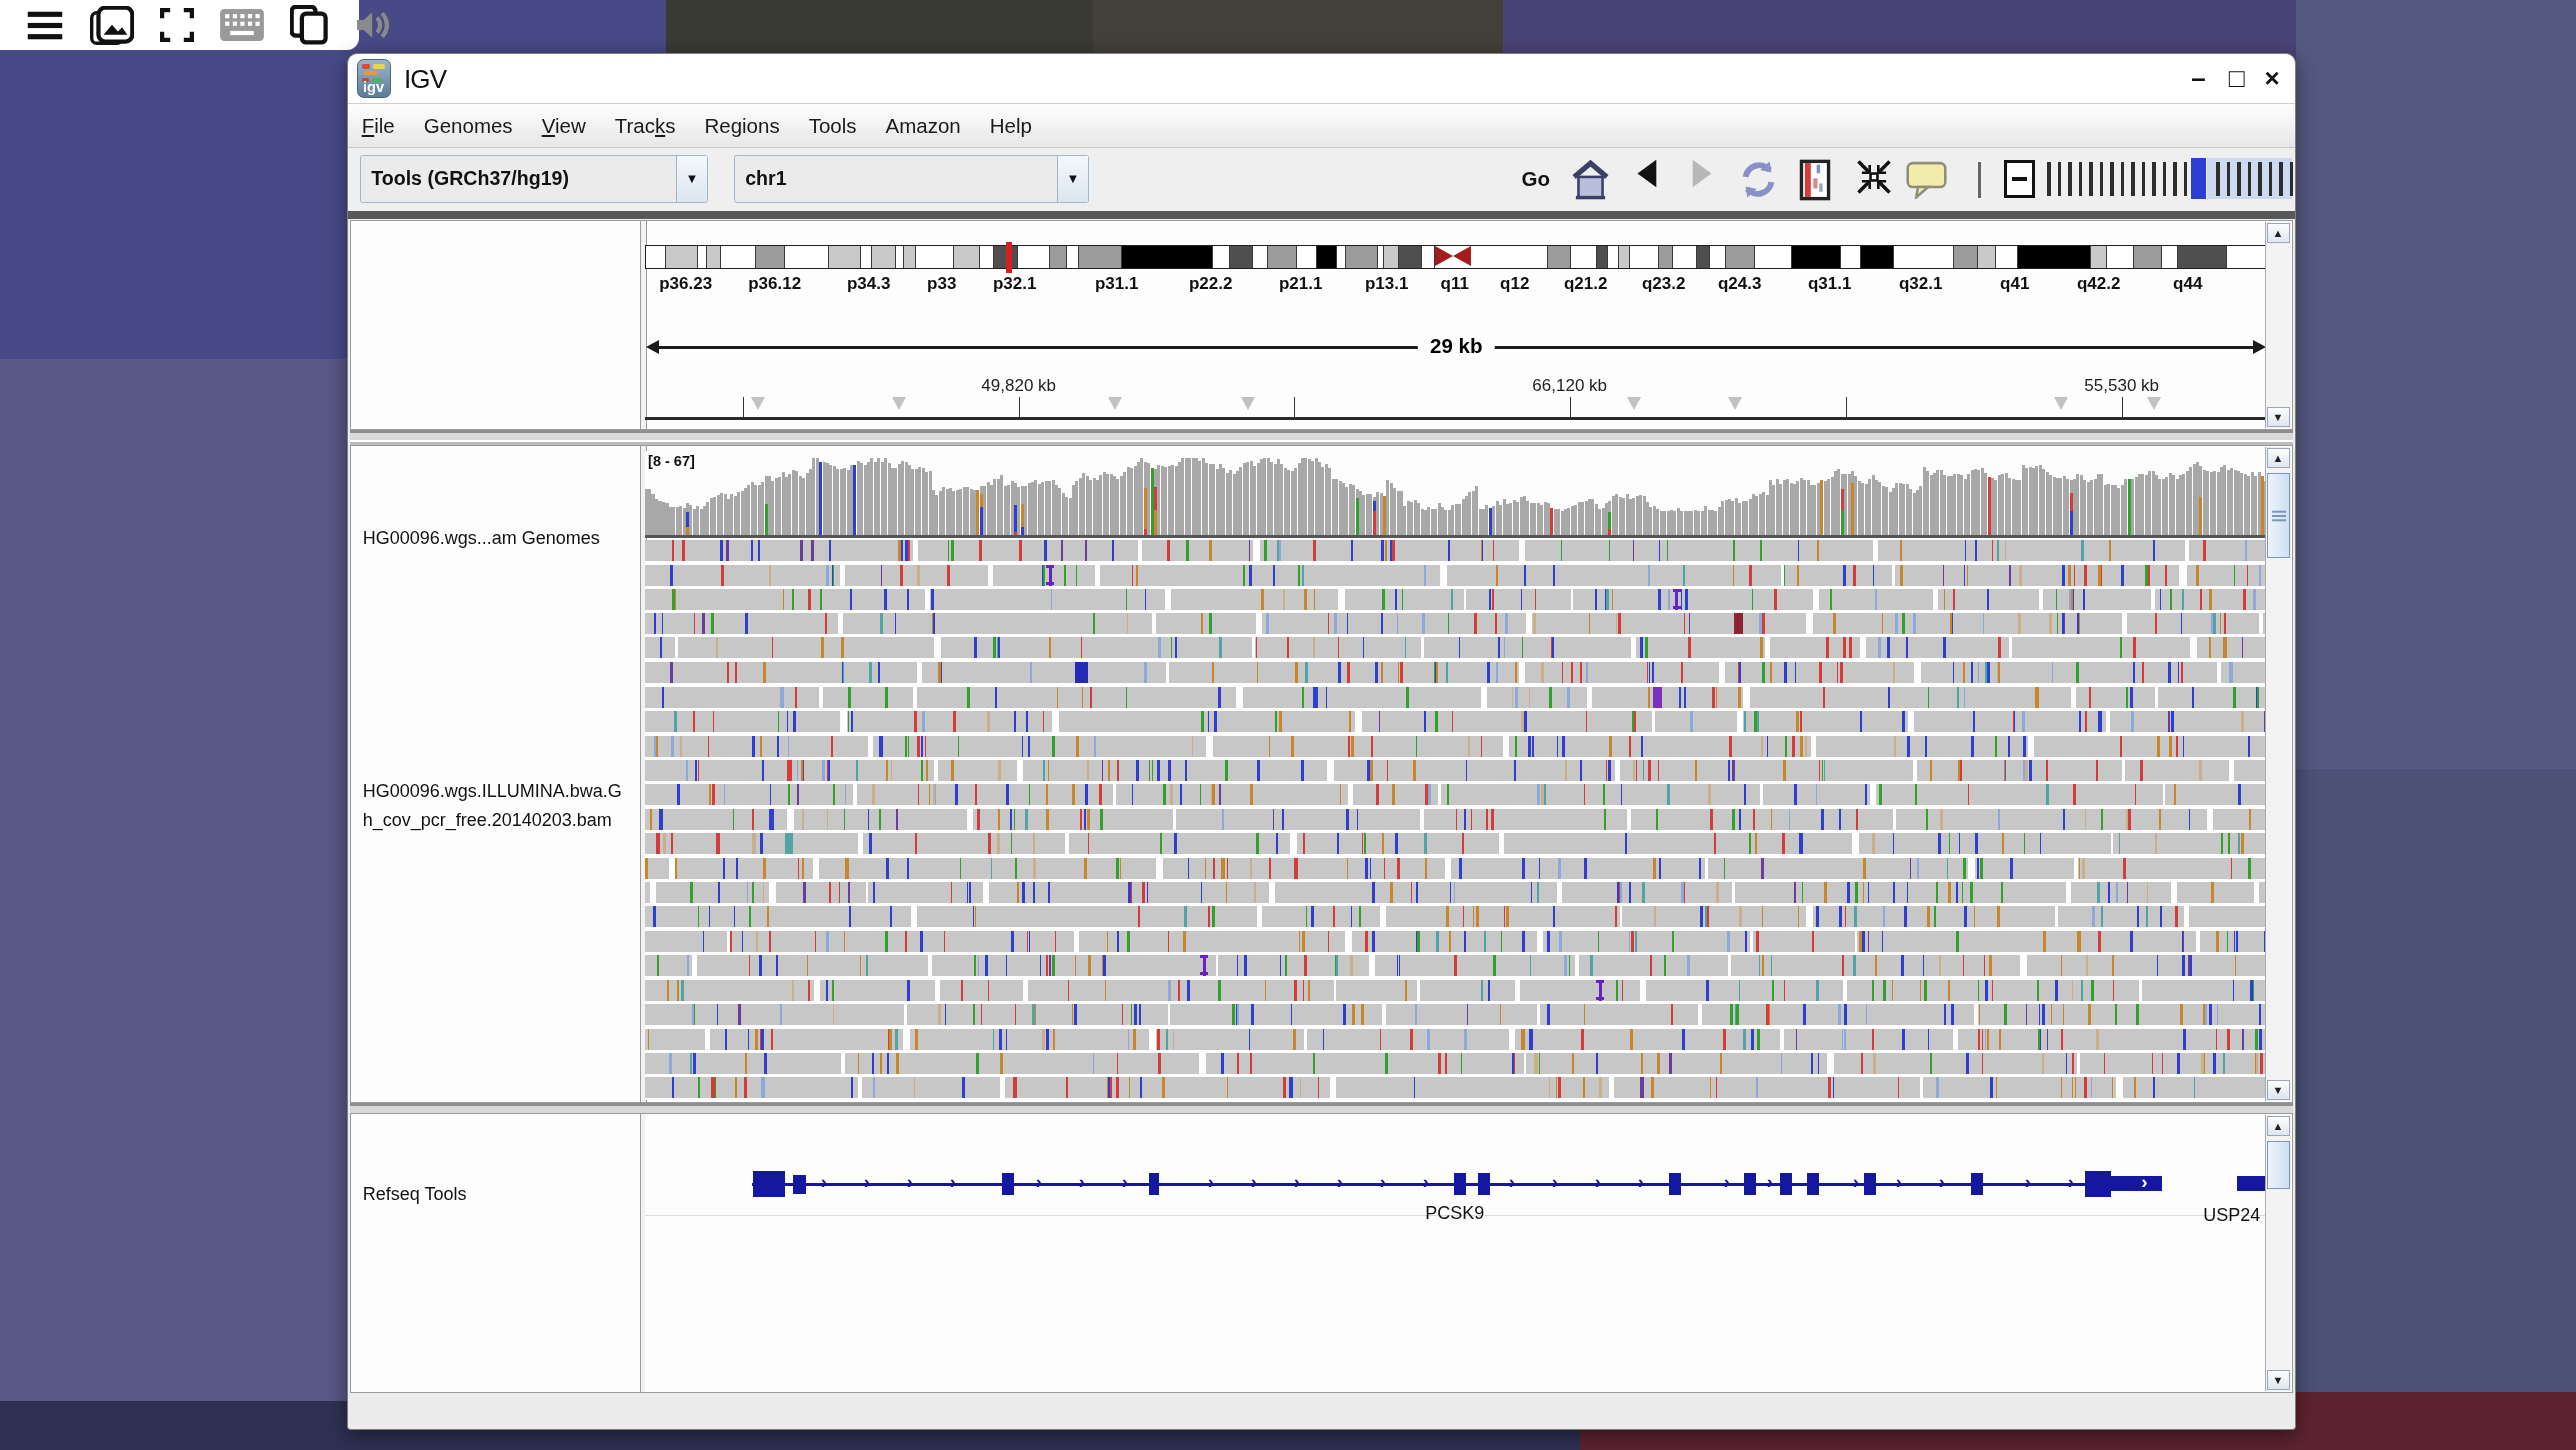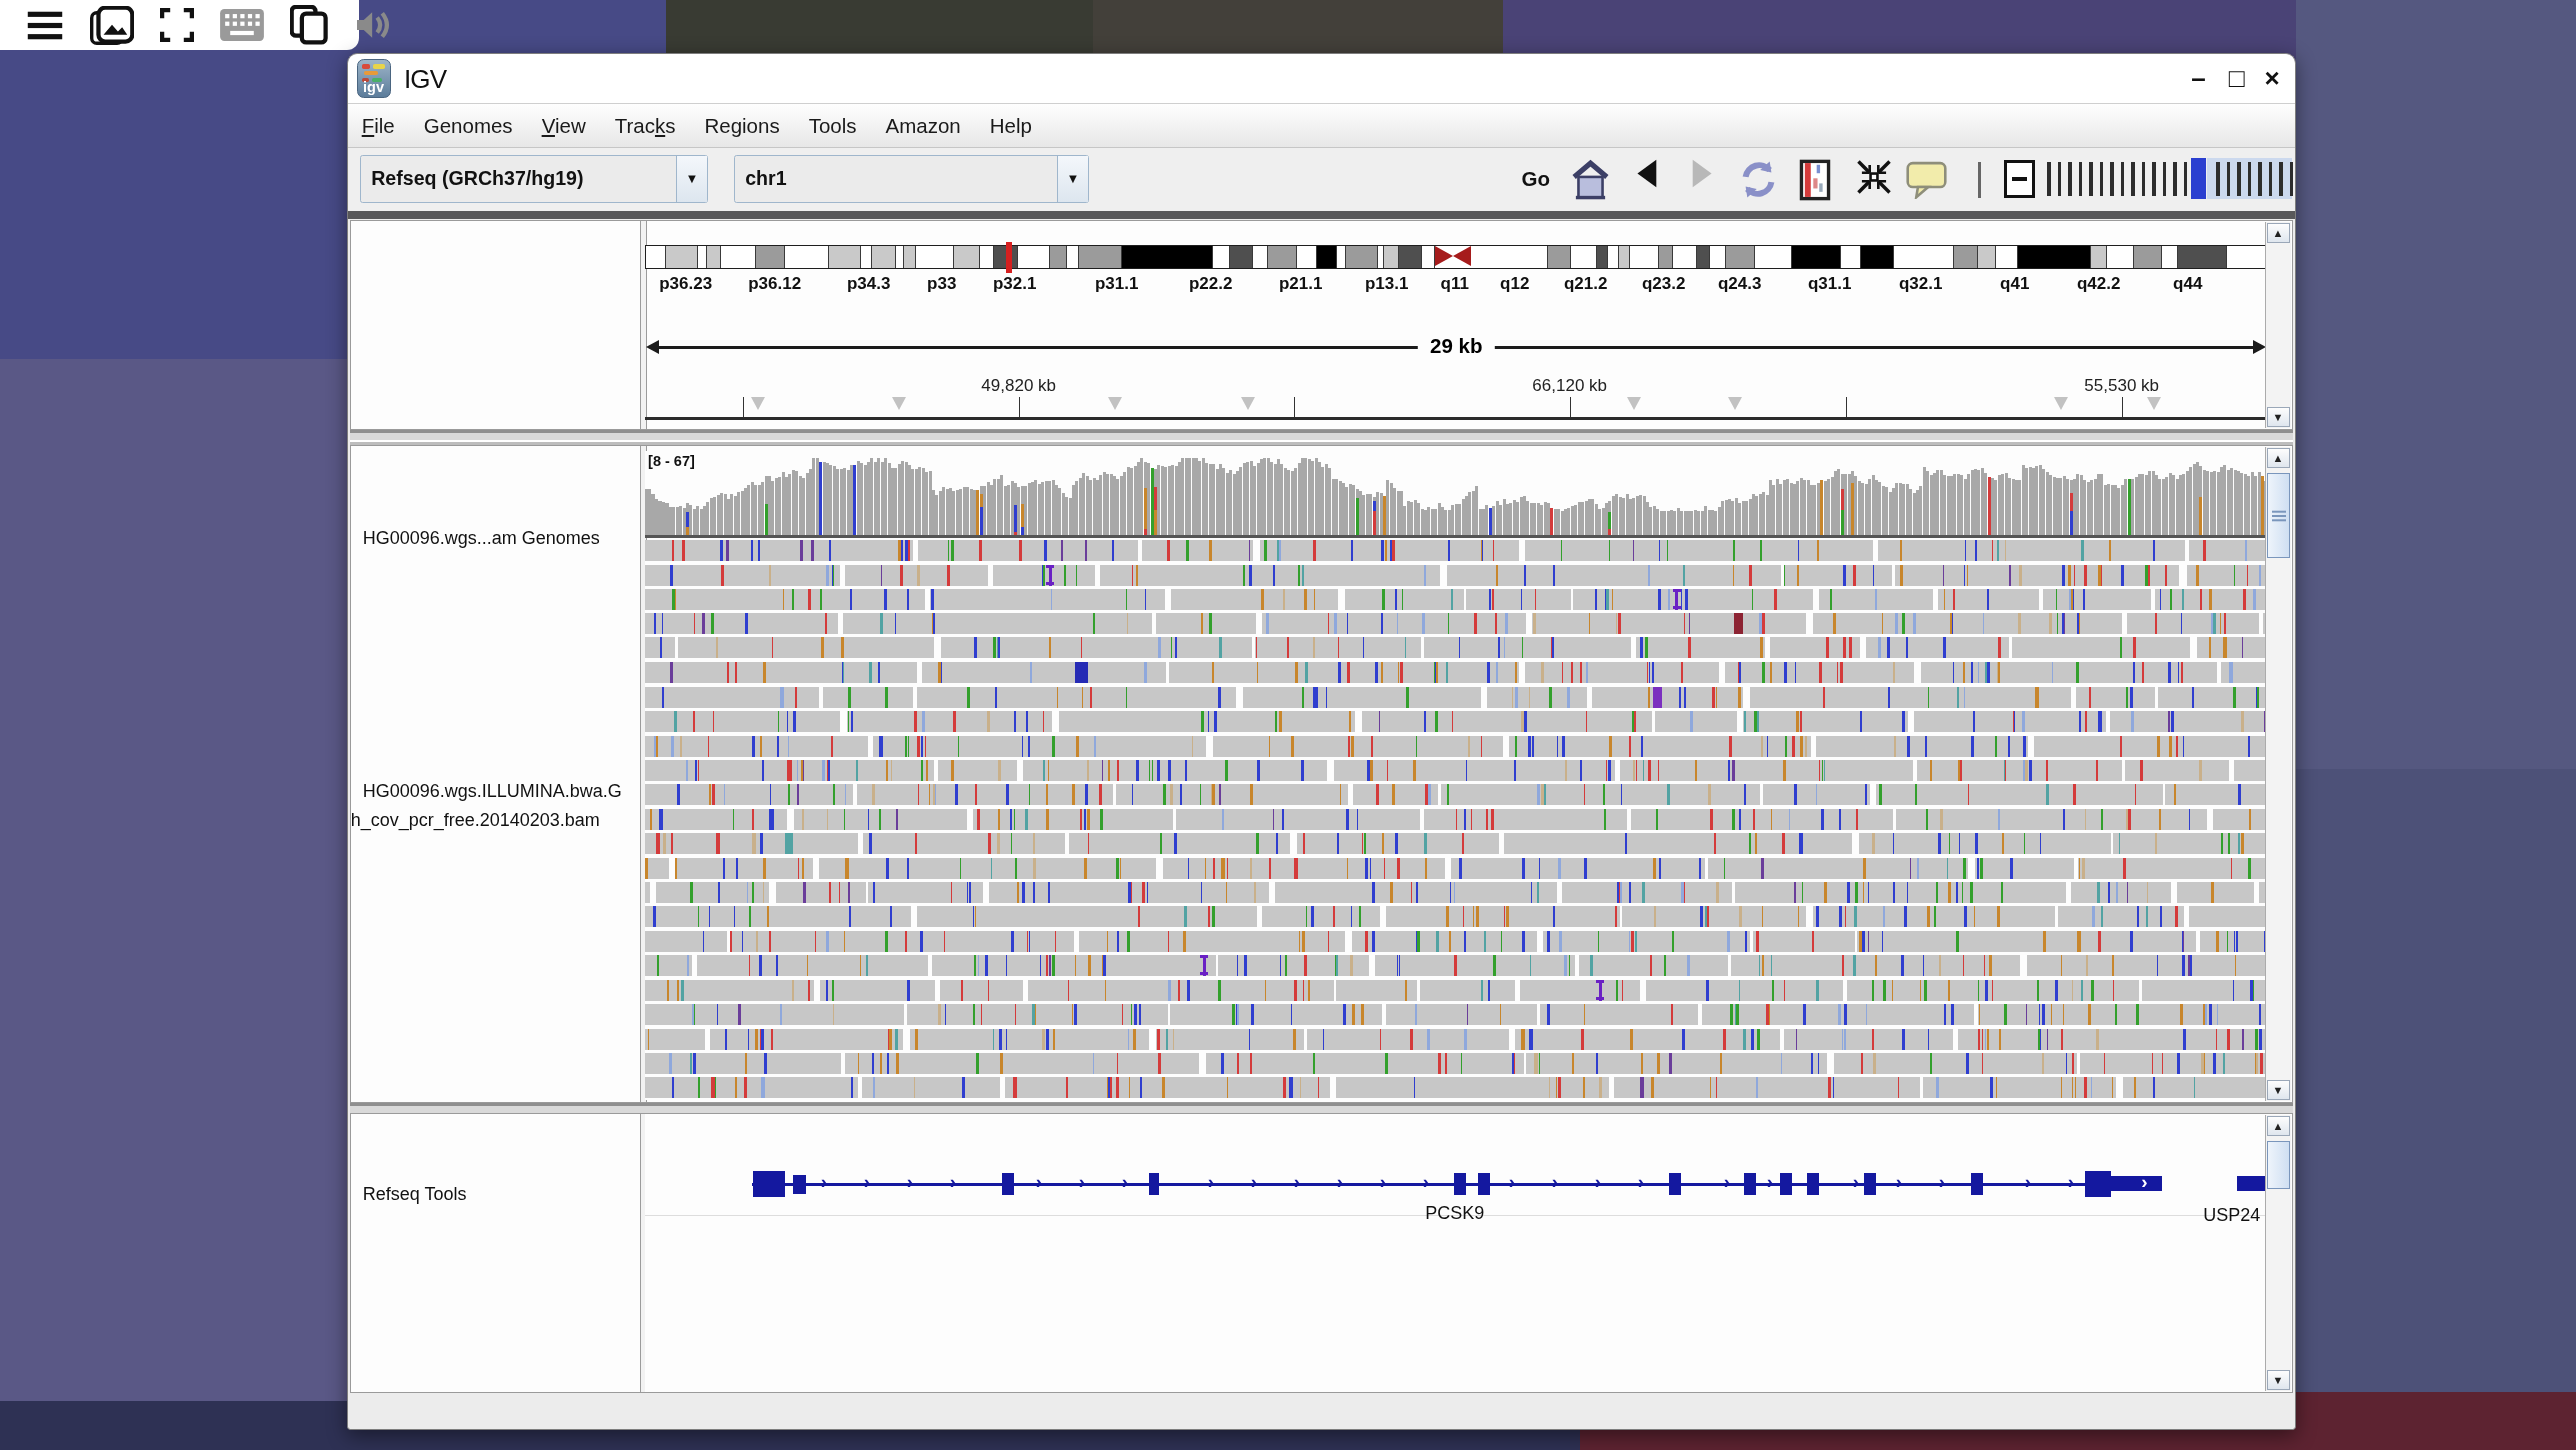--- a/index.html
+++ b/index.html
@@ -208,21 +208,21 @@
       <div class="menuitem"><span class="u">V</span>iew</div>
       <div class="menuitem">Trac<span class="u">k</span>s</div>
       <div class="menuitem">Regions</div>
       <div class="menuitem">Tools</div>
       <div class="menuitem">Amazon</div>
       <div class="menuitem">Help</div>
     </div>
 
   <div id="toolbar">
     <div class="combo" style="left:12px;width:348px">
-      <div class="val">Refseq (GRCh37/hg19)</div>
+      <div class="val">Tools (GRCh37/hg19)</div>
       <div class="arrowbox">▼</div>
     </div>
     <div class="combo" style="left:386px;width:355px">
       <div class="val" style="font-weight:700">chr1</div>
       <div class="arrowbox">▼</div>
     </div>
     <div id="gobtn">Go</div>
 
     <div class="toolico" style="left:1221px">
       <svg width="43" height="43" viewBox="0 0 50 50">
@@ -407,21 +407,21 @@
       <div class="sbtn" style="top:0.9px">▲</div>
       <div class="sbtn" style="bottom:0.9px">▼</div>
     </div>
   </div>
   <div class="splitter" style="top:376px"></div>
 
   <div class="panel" id="panelB" style="top:391px;height:658px;border:0.9px solid #9a9a9a">
     <div class="vdivider"></div>
     <div class="tracklabel" style="left:12px;top:82px">HG00096.wgs...am Genomes</div>
     <div class="tracklabel" style="left:12px;top:335px">HG00096.wgs.ILLUMINA.bwa.G</div>
-    <div class="tracklabel" style="left:0;top:364px">h_cov_pcr_free.20140203.bam</div>
+    <div class="tracklabel" style="left:12px;top:364px">h_cov_pcr_free.20140203.bam</div>
     <div id="covarea" style="left:294px;width:1623px;top:5.1px;height:84px">
       <div id="covrange" style="left:3.4px;top:1.7px">[8 - 67]</div>
     <div class="covbar" style="left: 0px; width: 3.4px; height: 46px; background: rgb(168, 168, 168);"></div>
         <div class="covbar" style="left: 3.4px; width: 3.4px; height: 46px; background: rgb(168, 168, 168);"></div>
         <div class="covbar" style="left: 6.8px; width: 3.4px; height: 41px; background: rgb(168, 168, 168);"></div>
         <div class="covbar" style="left: 10.2px; width: 3.4px; height: 36px; background: rgb(168, 168, 168);"></div>
         <div class="covbar" style="left: 13.7px; width: 3.4px; height: 34px; background: rgb(168, 168, 168);"></div>
         <div class="covbar" style="left: 17px; width: 3.4px; height: 33px; background: rgb(168, 168, 168);"></div>
         <div class="covbar" style="left: 20.5px; width: 3.4px; height: 32px; background: rgb(168, 168, 168);"></div>
         <div class="covbar" style="left: 24px; width: 3.4px; height: 28px; background: rgb(168, 168, 168);"></div>

